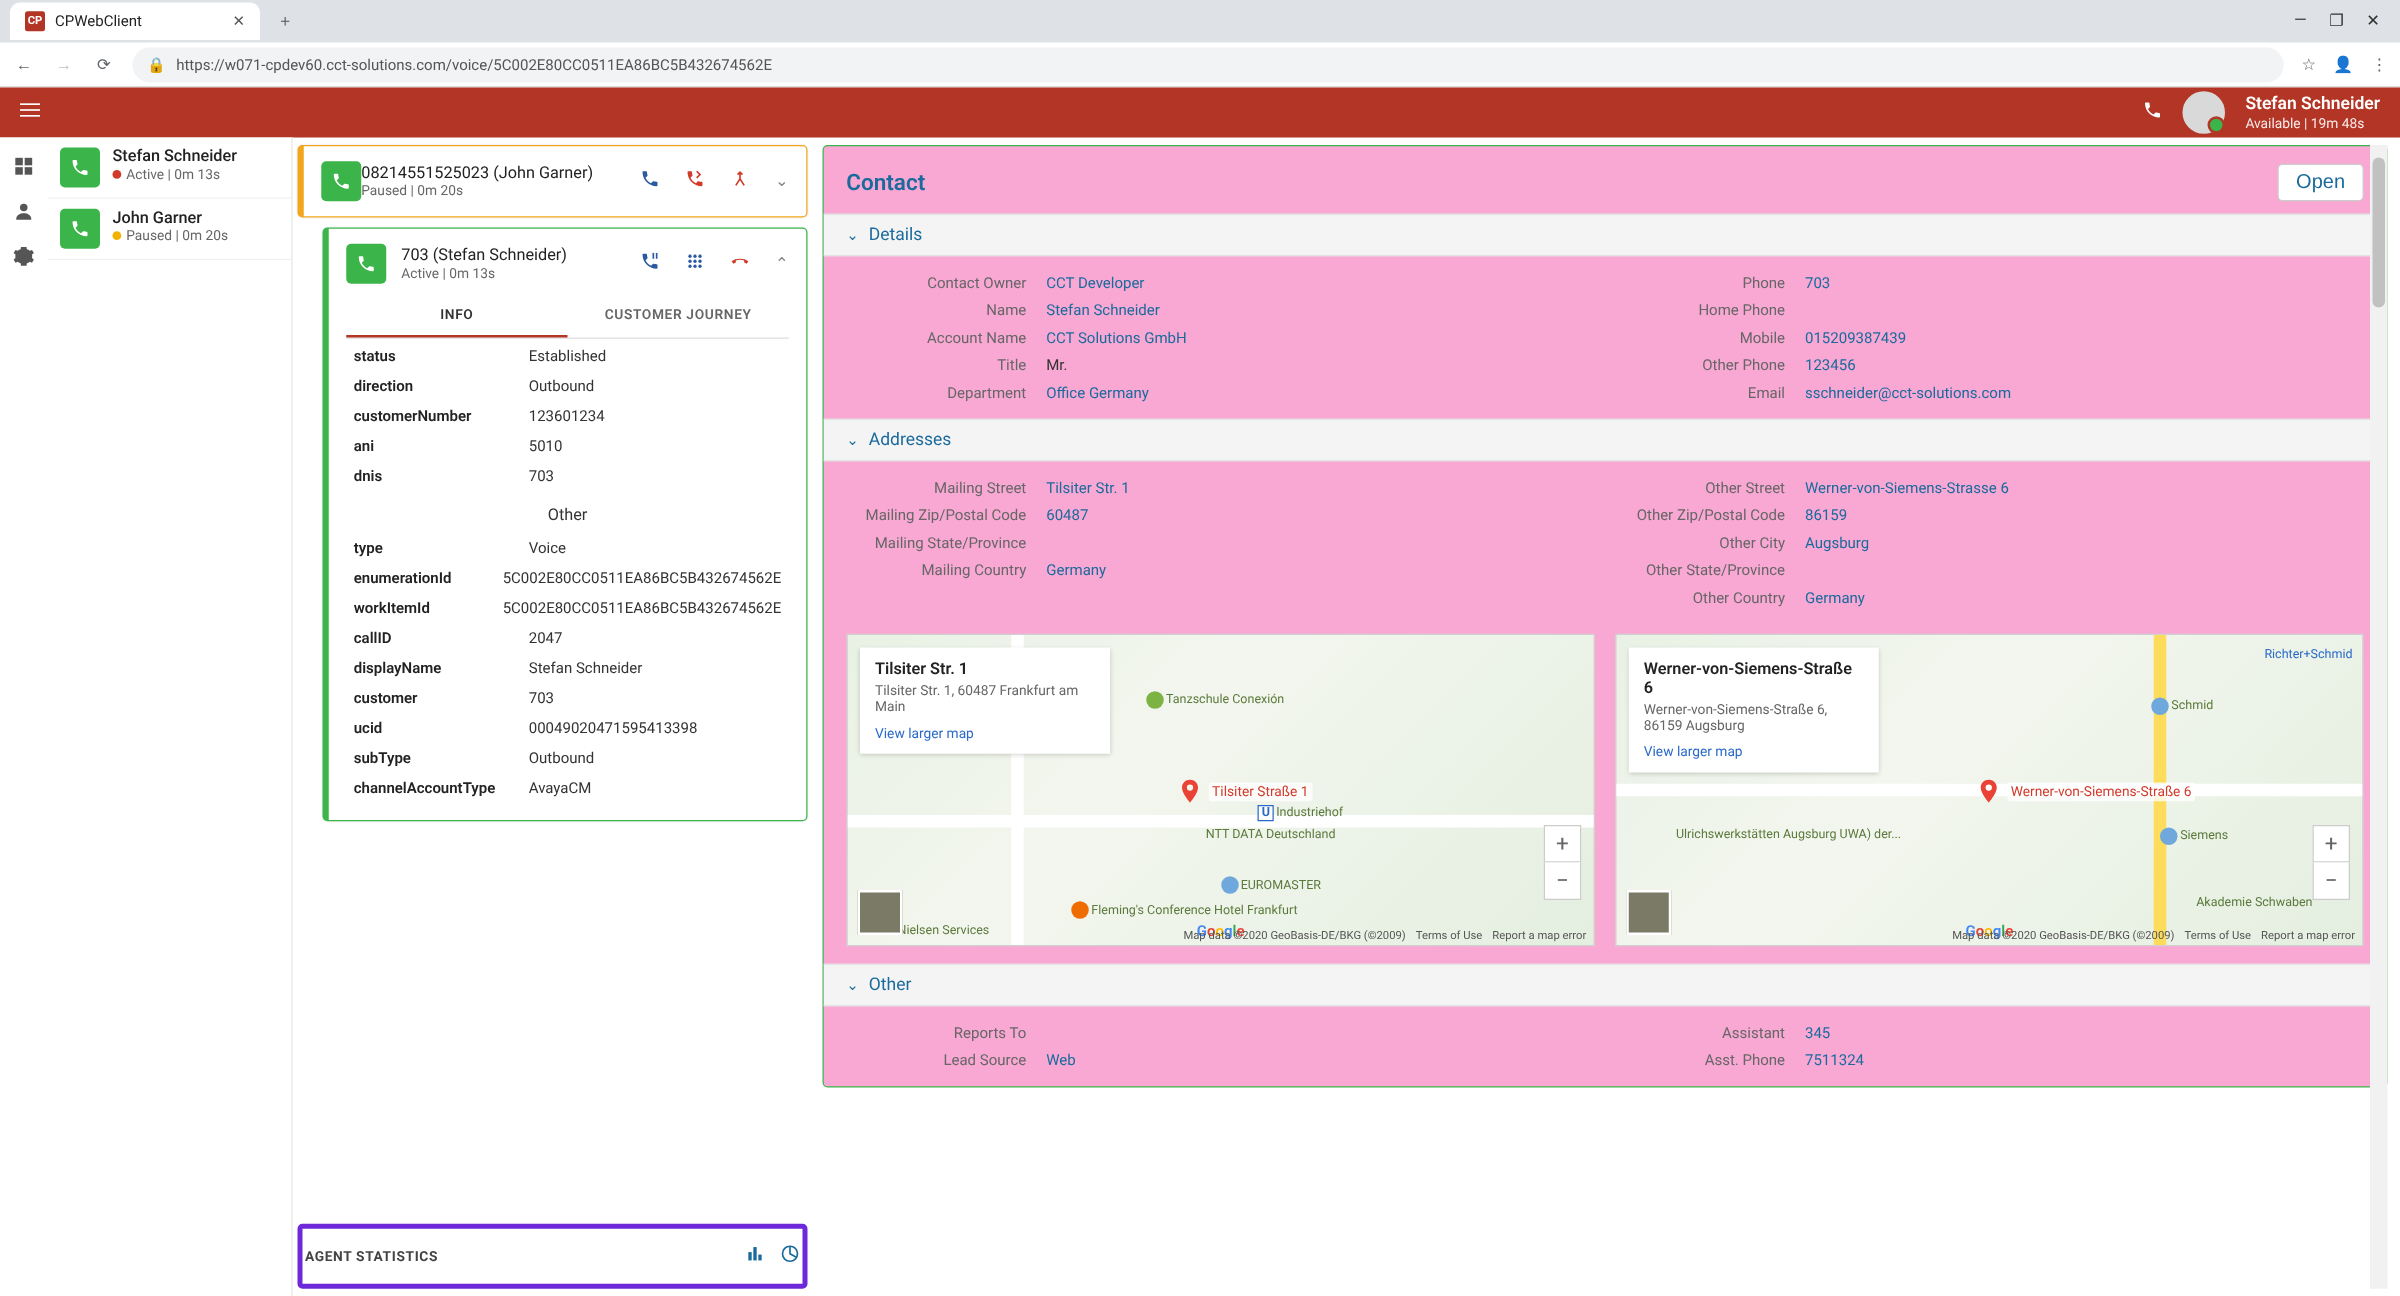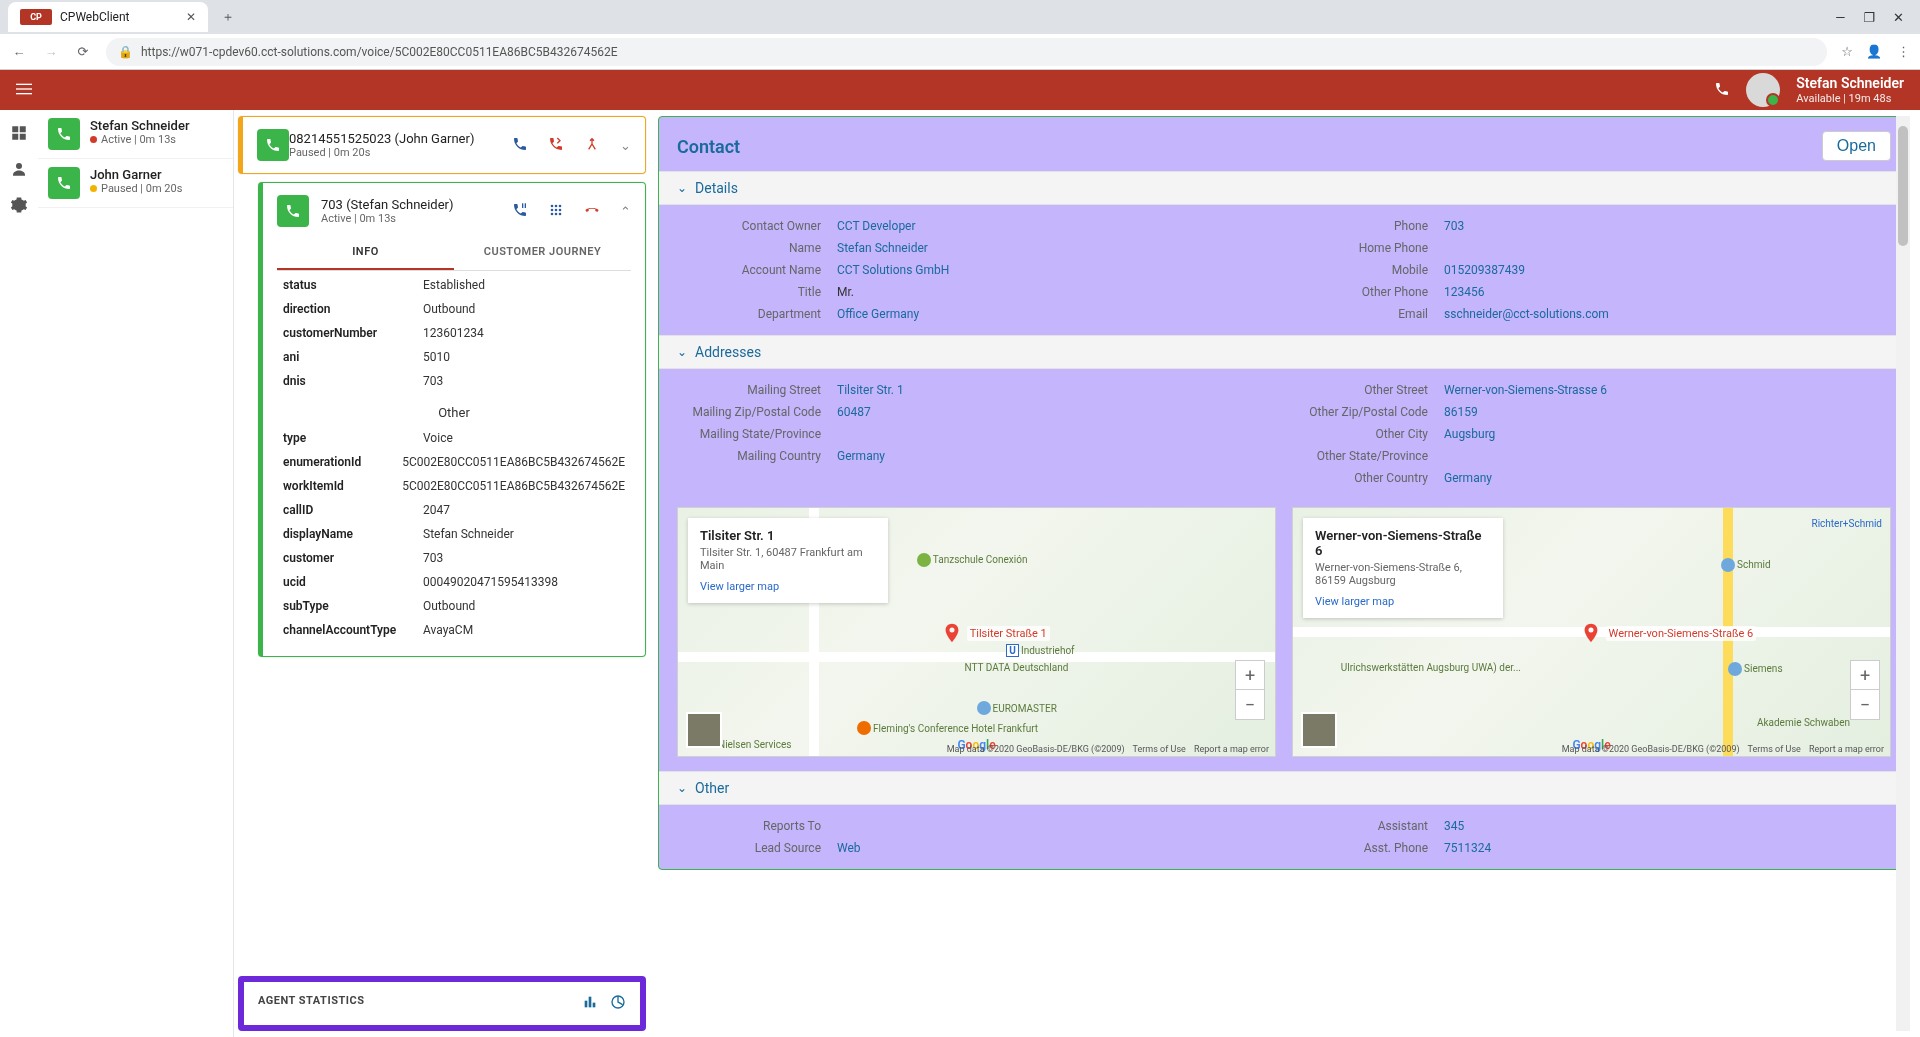--- a/index.html
+++ b/index.html
@@ -1,21 +1,21 @@
 <!DOCTYPE html>
 <html><head>
 <meta charset="utf-8">
 <style>
   * { box-sizing: border-box; margin: 0; padding: 0; }
   html, body { height: 100%; font-family: -apple-system, BlinkMacSystemFont, "Segoe UI", Roboto, Arial, sans-serif; font-size: 13px; color: #222; background:#fff; }
   
   .browser-chrome { background:#dee1e6; }
   .tab-strip { display:flex; align-items:center; height:34px; padding:0 8px; gap:8px; }
   .tab { display:flex; align-items:center; gap:8px; background:#fff; border-radius:8px 8px 0 0; padding:6px 12px; width:200px; height:30px; font-size:12px; }
-  .tab .favicon { width:32px; height:16px; background:#b33525; color:#fff; font-size:9px; font-weight:bold; display:flex; align-items:center; justify-content:center; border-radius:2px; }
+  .tab .favicon { width:16px; height:16px; background:#b33525; color:#fff; font-size:9px; font-weight:bold; display:flex; align-items:center; justify-content:center; border-radius:2px; }
   .tab .close { margin-left:auto; color:#555; cursor:pointer; }
   .tab-plus { width:24px; height:24px; display:flex; align-items:center; justify-content:center; color:#555; cursor:pointer; }
   .win-controls { margin-left:auto; display:flex; gap:18px; padding-right:8px; color:#333; }
   .url-bar-row { display:flex; align-items:center; gap:14px; background:#fff; height:36px; padding:0 10px; border-bottom:1px solid #d0d0d0; }
   .nav-btn { color:#5f6368; width:18px; text-align:center; cursor:pointer; }
   .url-box { display:flex; align-items:center; gap:8px; flex:1; background:#f1f3f4; border-radius:16px; height:28px; padding:0 12px; font-size:12px; color:#555; }
   .url-box .lock { color:#5f6368; }
   .url-right { display:flex; gap:14px; align-items:center; color:#5f6368; }
 
   
@@ -60,26 +60,26 @@
   .tabs { display:flex; border-bottom:1px solid #ddd; margin-top:8px; }
   .tab2 { flex:1; text-align:center; padding:10px 0; font-size:11px; font-weight:600; color:#666; letter-spacing:0.5px; cursor:pointer; }
   .tab2.active { color:#333; border-bottom:2px solid #b33525; }
 
   .section-h { text-align:center; font-size:13px; color:#333; padding:10px 0 4px; }
   .kv-list { padding:2px 6px; }
   .kv { display:flex; padding:5px 0; font-size:12px; }
   .kv .k { width:140px; color:#222; font-weight:600; }
   .kv .v { color:#333; }
 
-  .agent-stats { border:6px solid #6d28d9; border-radius:4px; padding:12px 14px; display:flex; align-items:flex-start; margin-top:auto; }
+  .agent-stats { border:4px solid #6d28d9; border-radius:4px; padding:12px 2px; display:flex; align-items:center; margin-top:auto; }
   .agent-stats-title { font-size:11px; font-weight:700; color:#444; letter-spacing:0.5px; }
   .agent-stats-icos { margin-left:auto; display:flex; gap:12px; color:#1a6a9c; }
 
   .right-col { flex:1; padding:6px 10px 6px 4px; overflow:auto; }
-  .contact-panel { border:1px solid #3bb54a; border-radius:4px; background:#c4b5fd; padding:0; }
+  .contact-panel { border:1px solid #3bb54a; border-radius:4px; background:#f9a8d4; padding:0; }
   .contact-head { display:flex; align-items:center; padding:14px 18px 10px; }
   .contact-title { font-size:18px; font-weight:600; color:#1a6a9c; }
   .open-btn { margin-left:auto; border:1px solid #ccc; border-radius:4px; padding:5px 14px; font-size:16px; color:#1a6a9c; background:#fff; cursor:pointer; }
 
   .acc-head { background:#f4f4f4; border-top:1px solid #e2e2e2; border-bottom:1px solid #e2e2e2; padding:8px 18px; display:flex; align-items:center; gap:8px; color:#1a6a9c; font-size:14px; cursor:pointer; }
   .acc-head .chev { font-size:12px; }
   .acc-body { padding:10px 18px; }
   .detail-row { display:flex; }
   .detail-col { flex:1; }
   .pair { display:flex; padding:4px 0; font-size:12px; }

